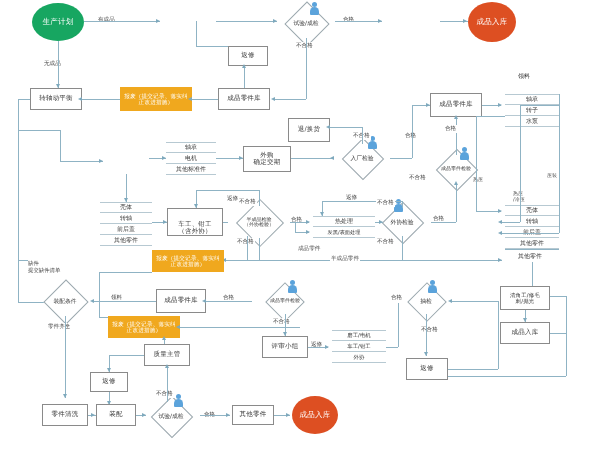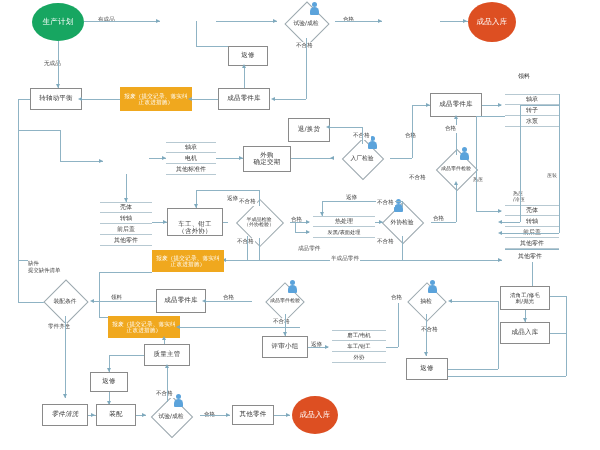--- a/index.html
+++ b/index.html
@@ -377,21 +377,21 @@
   <div class="ln lnv" style="left:164px;top:338px;height:6px;"></div>
   <div class="arw arw-u" style="left:161.6px;top:336px;"></div>
 
   <div class="node box" style="left:90px;top:372px;width:38px;height:20px;">返修</div>
   <div class="ln lnh" style="left:109px;top:355px;width:35px;"></div>
   <div class="ln lnv" style="left:109px;top:355px;height:17px;"></div>
   <div class="arw arw-d" style="left:106.6px;top:368px;"></div>
   <div class="ln lnv" style="left:109px;top:392px;height:13px;"></div>
   <div class="arw arw-d" style="left:106.6px;top:401px;"></div>
 
-  <div class="node box" style="left:42px;top:404px;width:46px;height:22px;font-style:italic;">零件清洗</div>
+  <div class="node box" style="left:42px;top:404px;width:46px;height:22px;">零件清洗</div>
   <div class="node box" style="left:96px;top:404px;width:40px;height:22px;">装配</div>
   <div class="ln lnh" style="left:88px;top:415px;width:8px;"></div>
   <div class="arw arw-r" style="left:91px;top:412.6px;"></div>
 
   <div class="diamond" style="left:142px;top:402px;width:58px;height:28px;">
     <div class="dshape" style="left:15px;top:0px;width:28px;height:28px;"></div>
     <div class="dlabel">试验/成检</div>
   </div>
   <div class="person" style="left:174px;top:394px;">
     <div class="head"></div>

